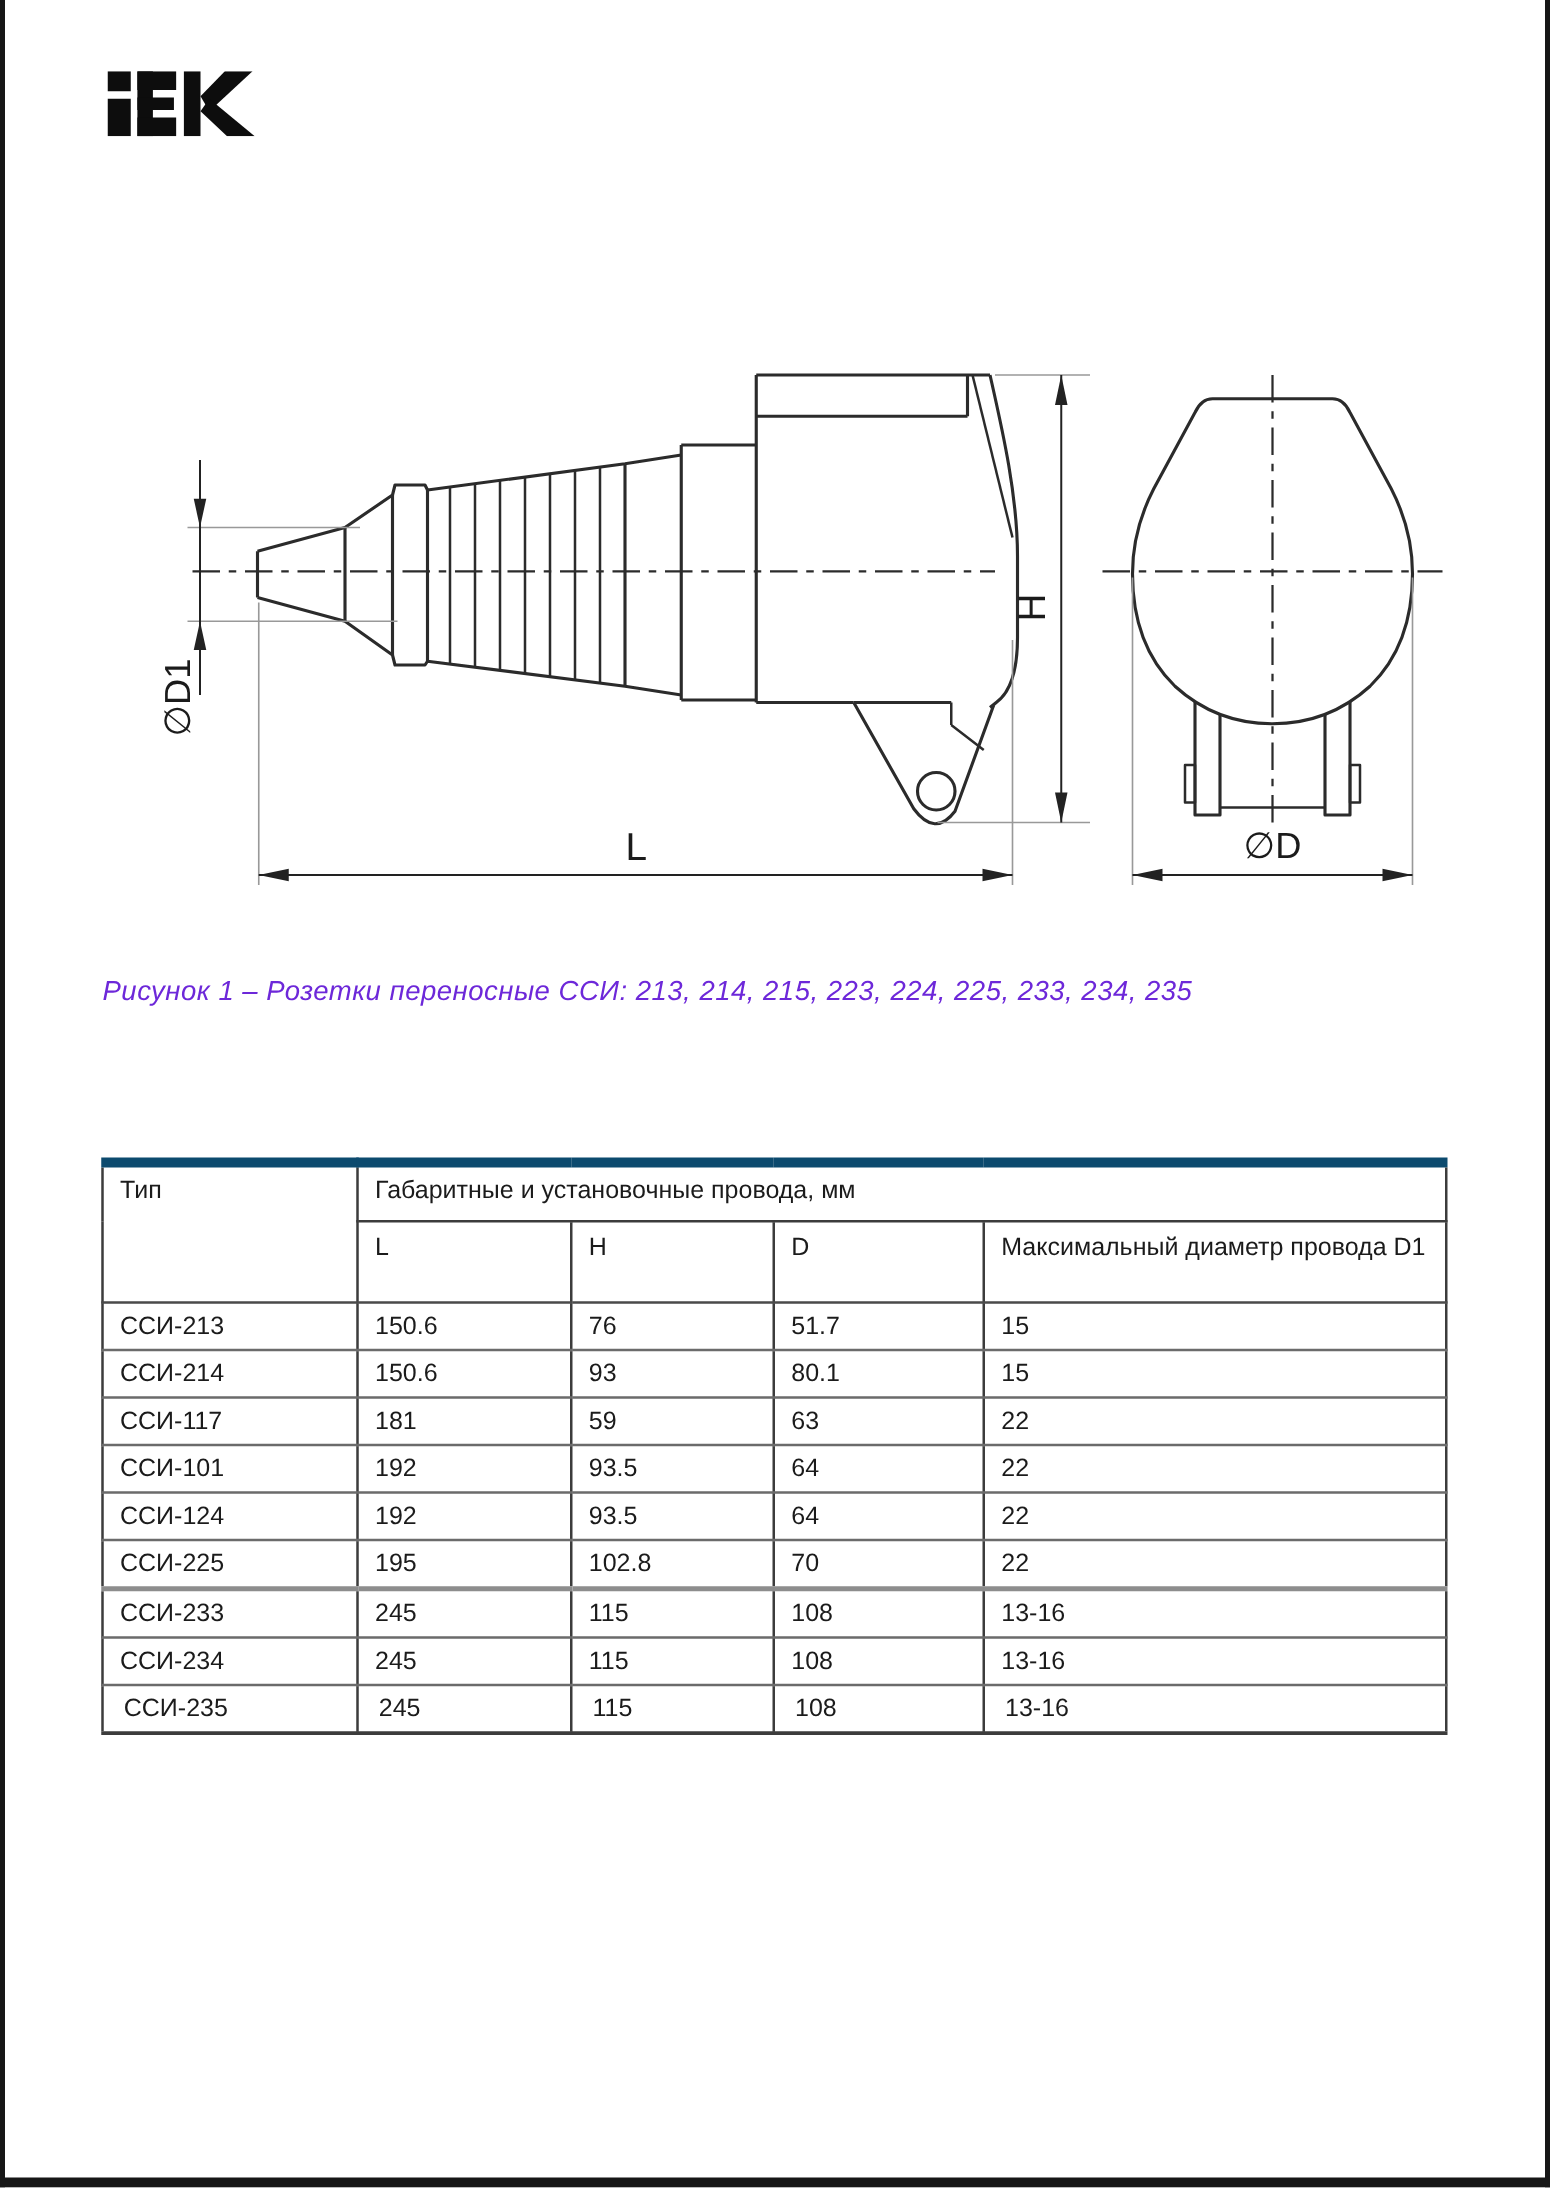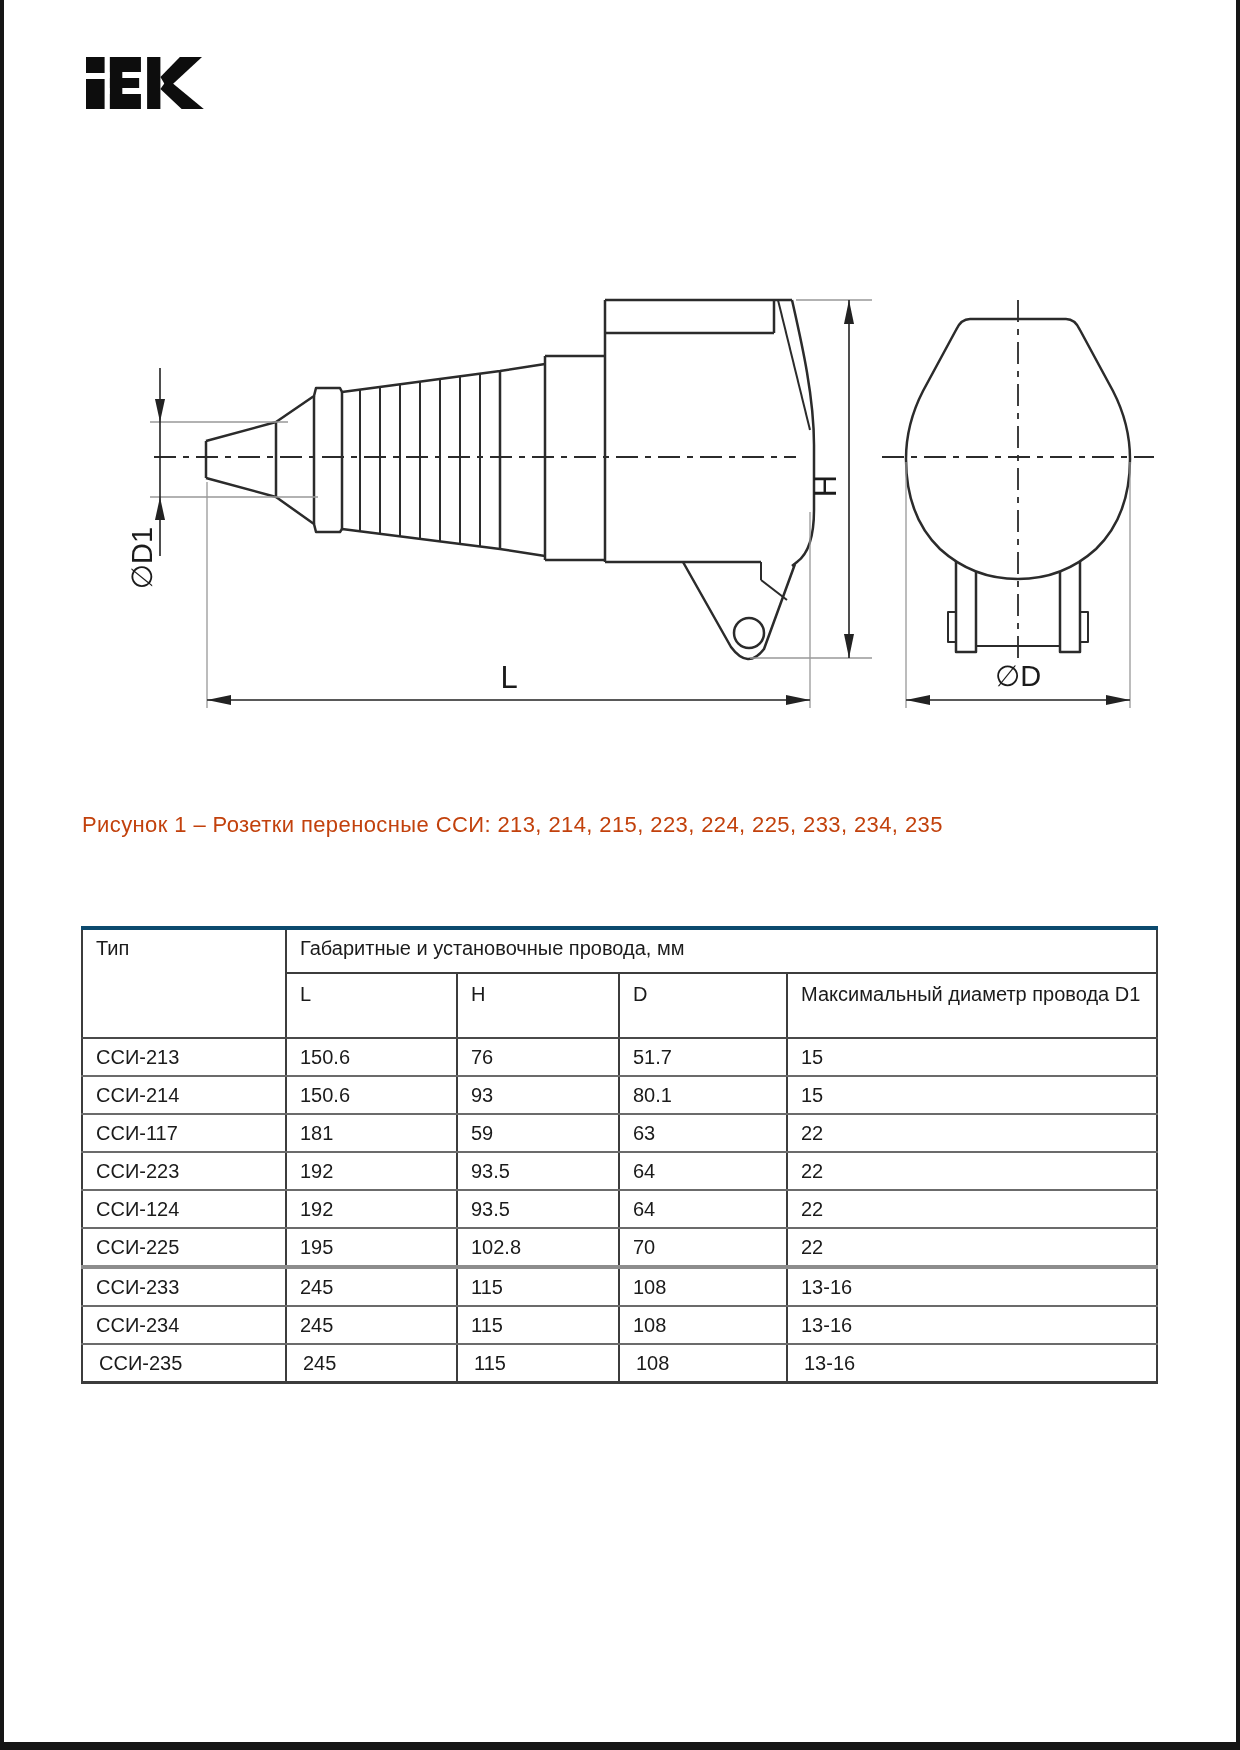--- a/index.html
+++ b/index.html
@@ -6,28 +6,28 @@
   .page {
     position:relative; width:1240px; height:1750px; background:#ffffff;
     font-family:"Liberation Sans", sans-serif; color:#1b1b1b;
     box-sizing:border-box;
     border-left:4px solid #161616; border-right:4px solid #161616; border-bottom:8px solid #161616;
     overflow:hidden; margin:0 auto;
   }
   .logo { position:absolute; left:82px; top:57px; width:124px; height:52px; }
   .drawing { position:absolute; left:0; top:250px; width:1240px; height:470px; }
   .caption {
-    position:absolute; left:78px; top:812px; width:1080px;
-    font-size:22px; letter-spacing:0.4px; color:#c2410c; white-space:nowrap;
+    position:absolute; left:78px; top:780px; width:1080px;
+    font-size:22px; letter-spacing:0.4px; color:#6d28d9; white-space:nowrap;font-style:italic;
   }
   .table-wrap { position:absolute; left:77px; top:926px; }
   table.dims {
     border-collapse:collapse; table-layout:fixed; width:1075px;
     font-family:"Liberation Sans", sans-serif; font-size:20px; color:#1b1b1b;
-    border-top:4px solid #0c4a6e; border-bottom:3px solid #3c3c3c;
+    border-top:8px solid #0c4a6e; border-bottom:3px solid #3c3c3c;
   }
   table.dims th, table.dims td {
     border-left:2px solid #3c3c3c; border-right:2px solid #3c3c3c;
     text-align:left; padding:0 4px 0 13px; font-weight:normal;
     overflow:hidden; white-space:nowrap;
   }
   tr.hrow1 th { height:35px; padding-top:7px; vertical-align:top; }
   th.type-h { border-bottom:2px solid #4a4a4a; }
   th.group-h { border-bottom:2px solid #3c3c3c; }
   tr.hrow2 th { height:54px; padding-top:9px; vertical-align:top; border-bottom:2px solid #4a4a4a; }
@@ -173,21 +173,21 @@
           <td>15</td>
         </tr>
         <tr>
           <td>ССИ-117</td>
           <td>181</td>
           <td>59</td>
           <td>63</td>
           <td>22</td>
         </tr>
         <tr>
-          <td>ССИ-223</td>
+          <td>ССИ-101</td>
           <td>192</td>
           <td>93.5</td>
           <td>64</td>
           <td>22</td>
         </tr>
         <tr>
           <td>ССИ-124</td>
           <td>192</td>
           <td>93.5</td>
           <td>64</td>

